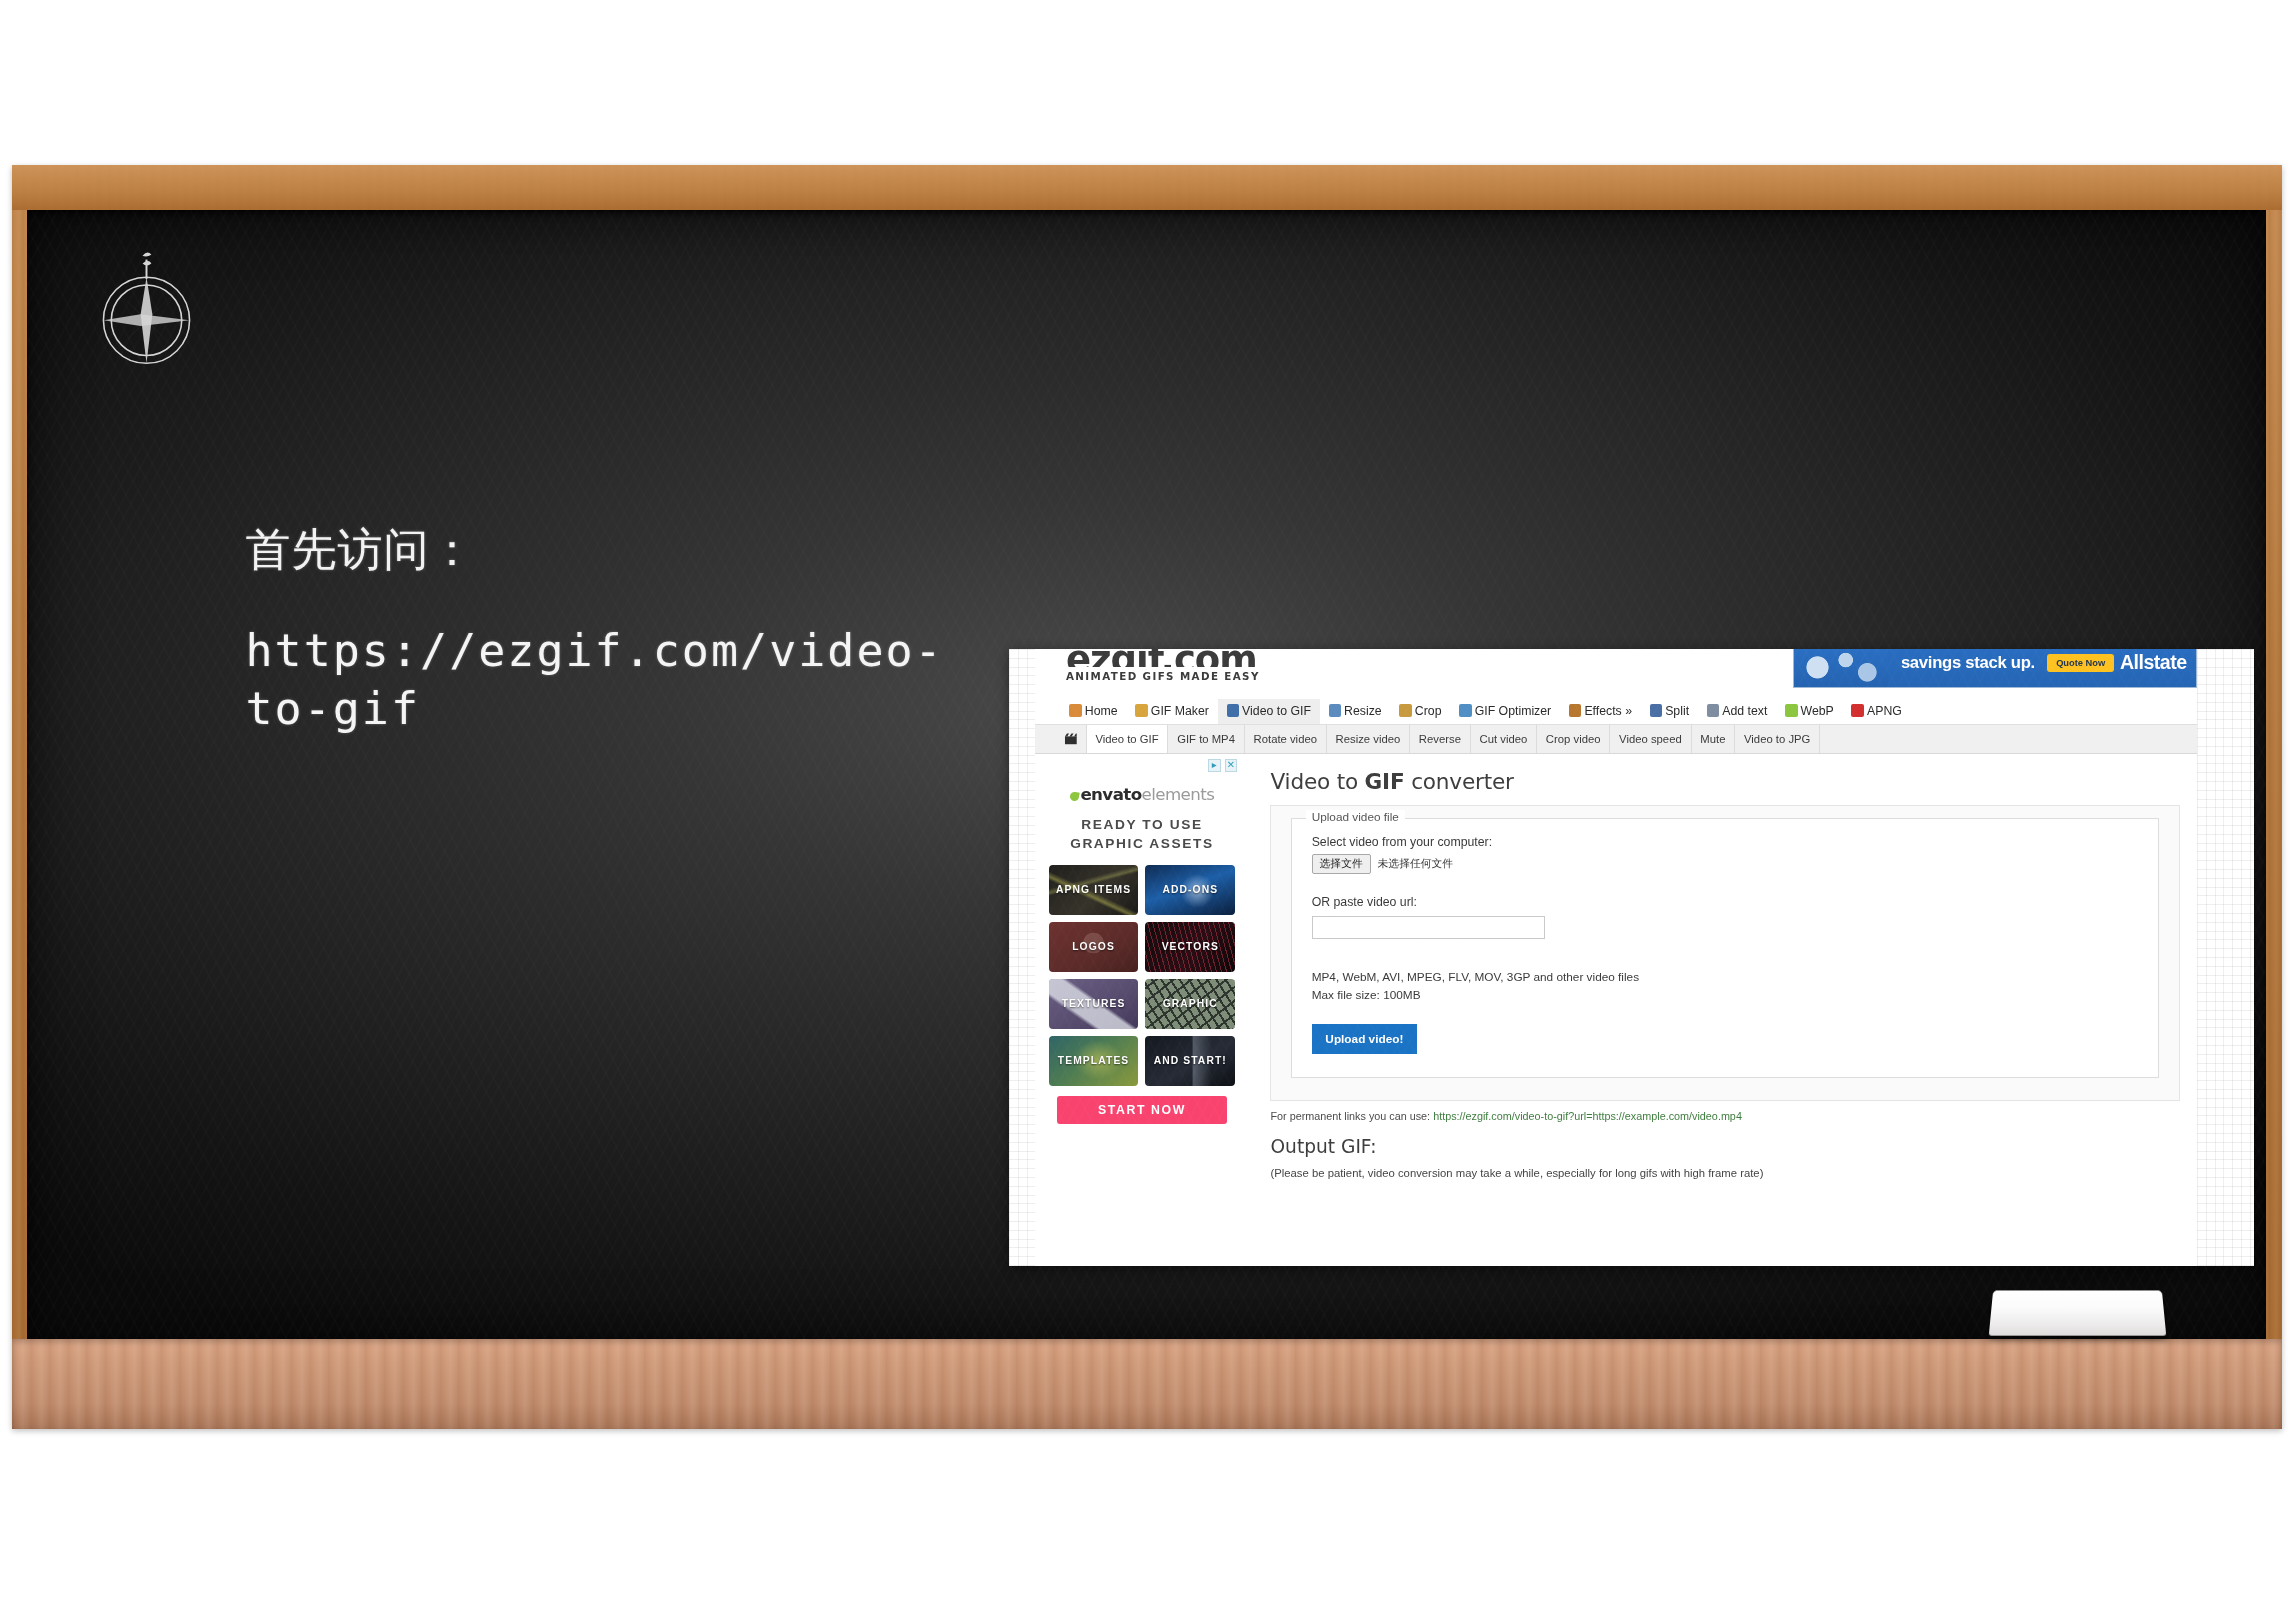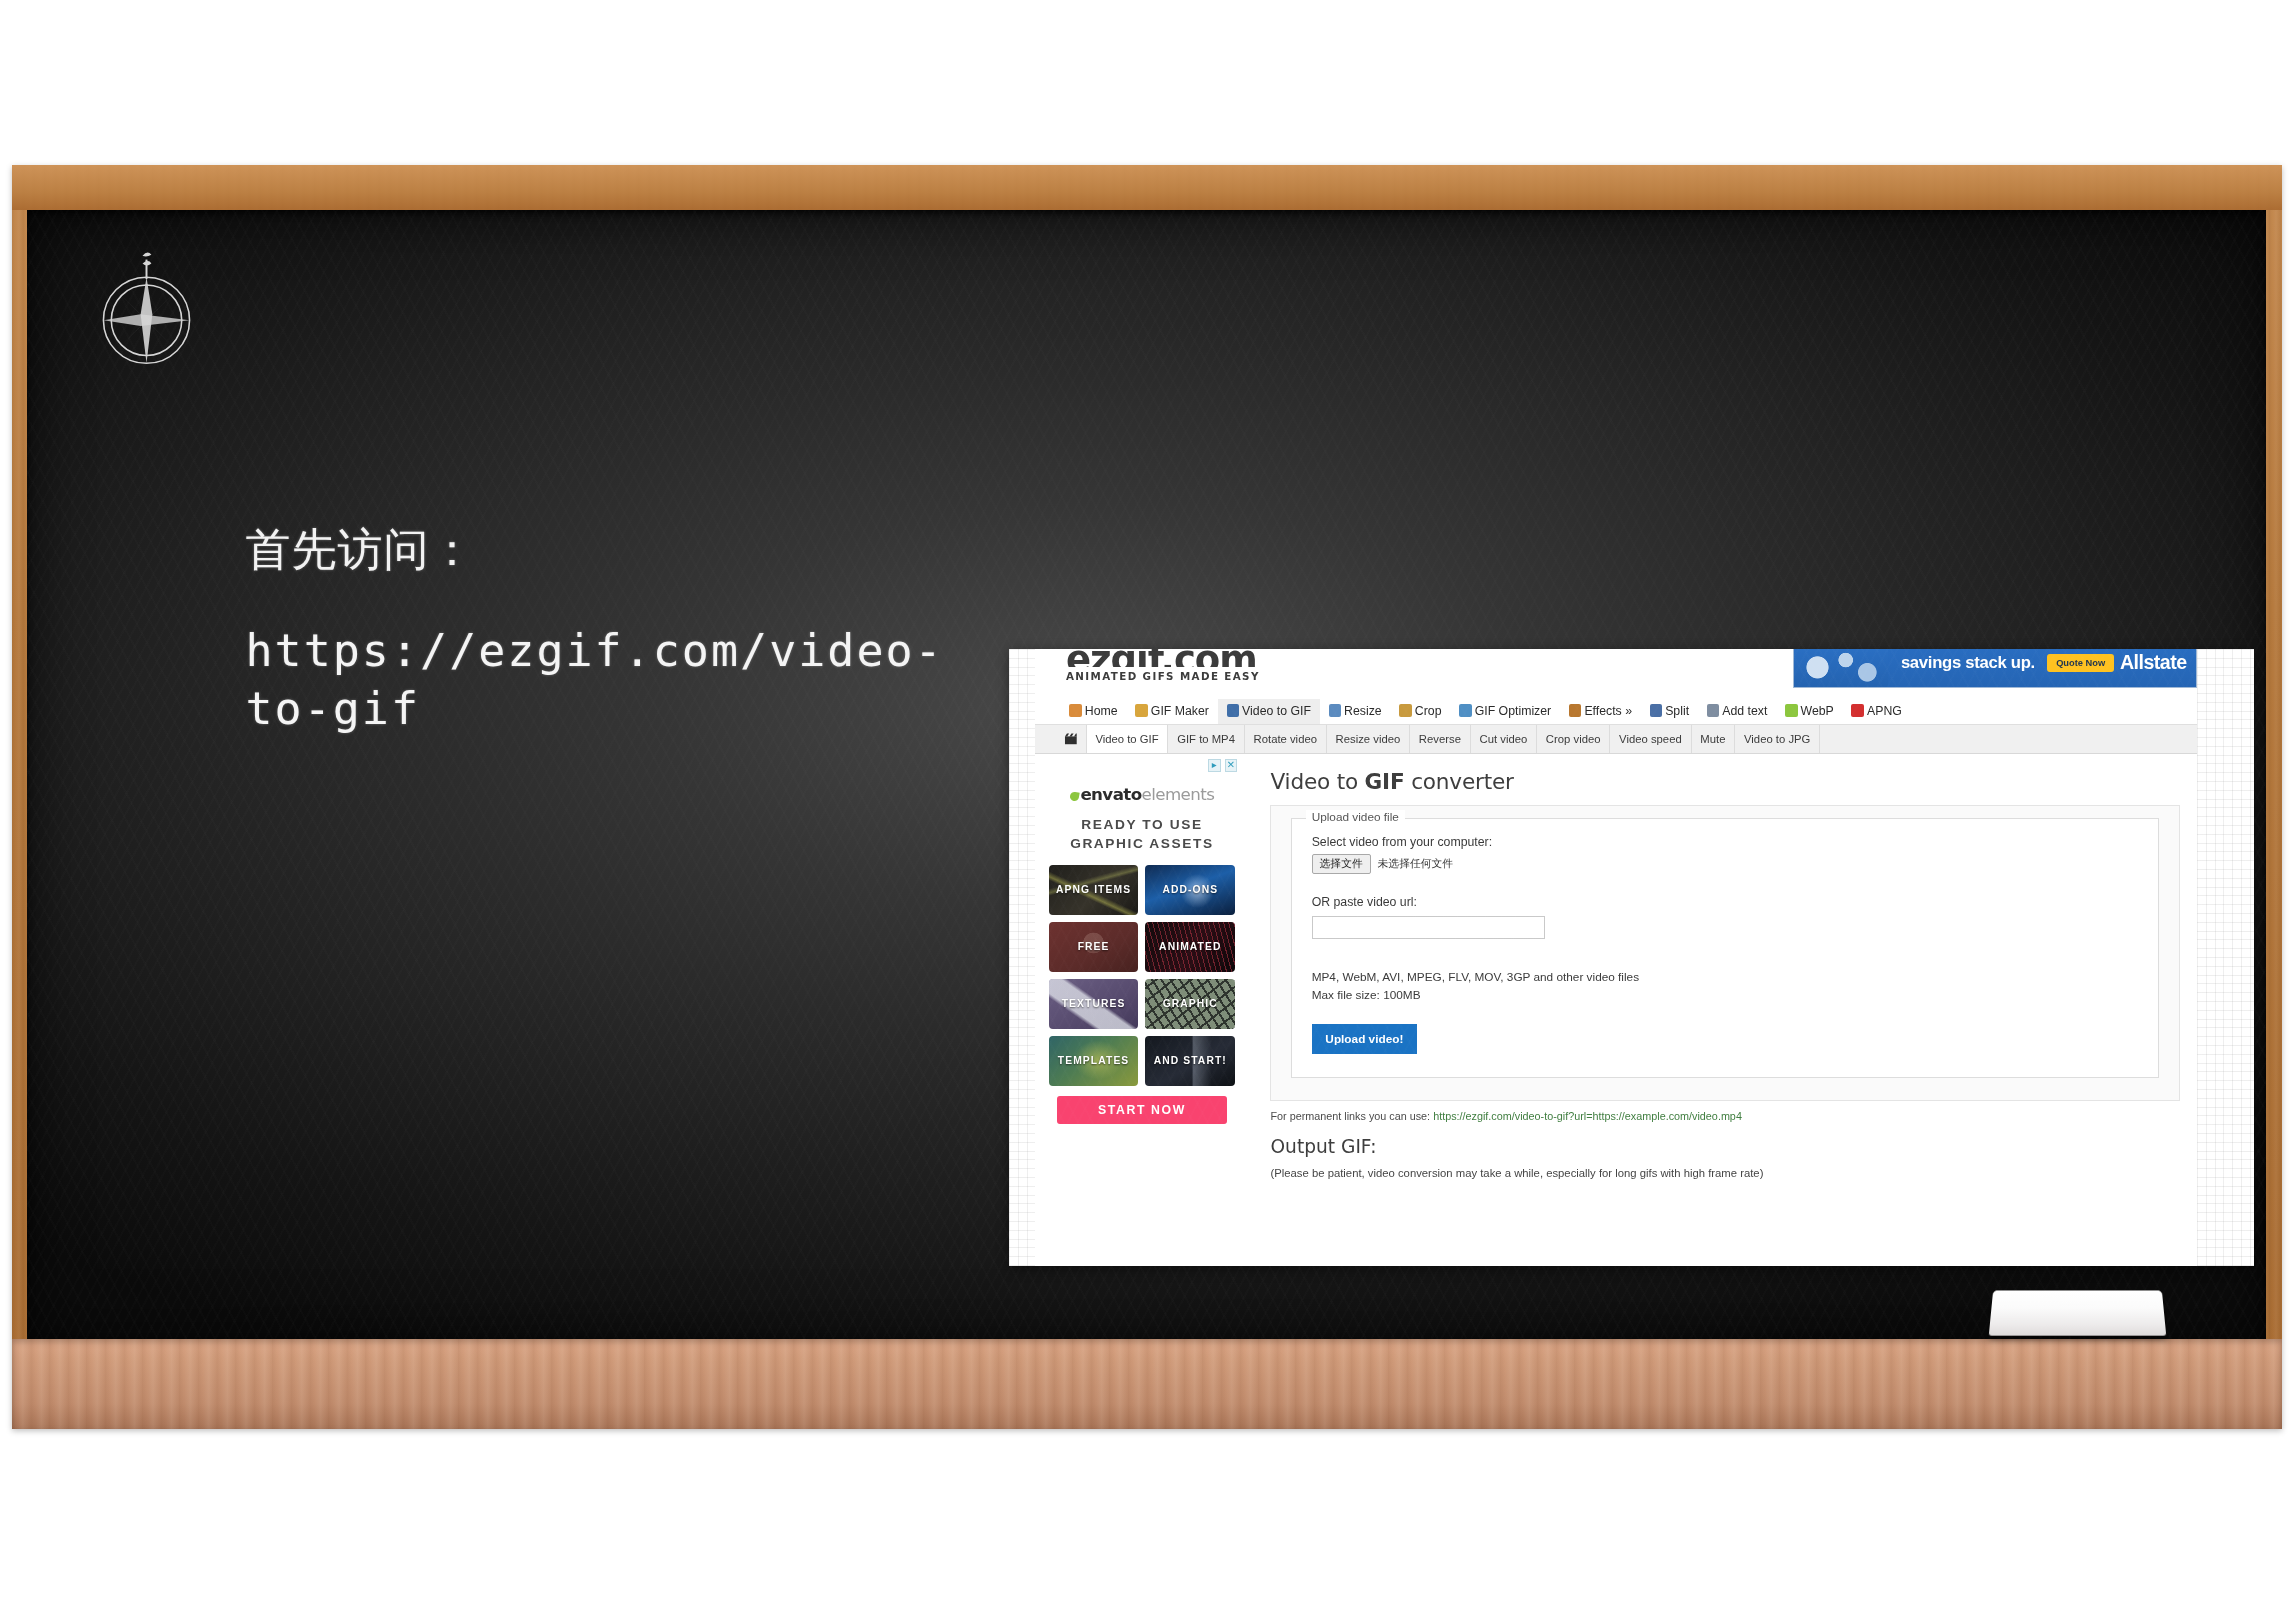--- a/index.html
+++ b/index.html
@@ -455,24 +455,24 @@
                 <div>GRAPHIC ASSETS</div>
               </div>
               <div class="tilegrid" id="tilegrid">
                   <div class="tile t-free">
                     <span>APNG ITEMS</span>
                   </div>
                   <div class="tile t-addons">
                     <span>ADD-ONS</span>
                   </div>
                   <div class="tile t-logos">
-                    <span>FREE</span>
+                    <span>LOGOS</span>
                   </div>
                   <div class="tile t-vectors">
-                    <span>ANIMATED</span>
+                    <span>VECTORS</span>
                   </div>
                   <div class="tile t-templates">
                     <span>TEXTURES</span>
                   </div>
                   <div class="tile t-textures">
                     <span>GRAPHIC</span>
                   </div>
                   <div class="tile t-patterns">
                     <span>TEMPLATES</span>
                   </div>

